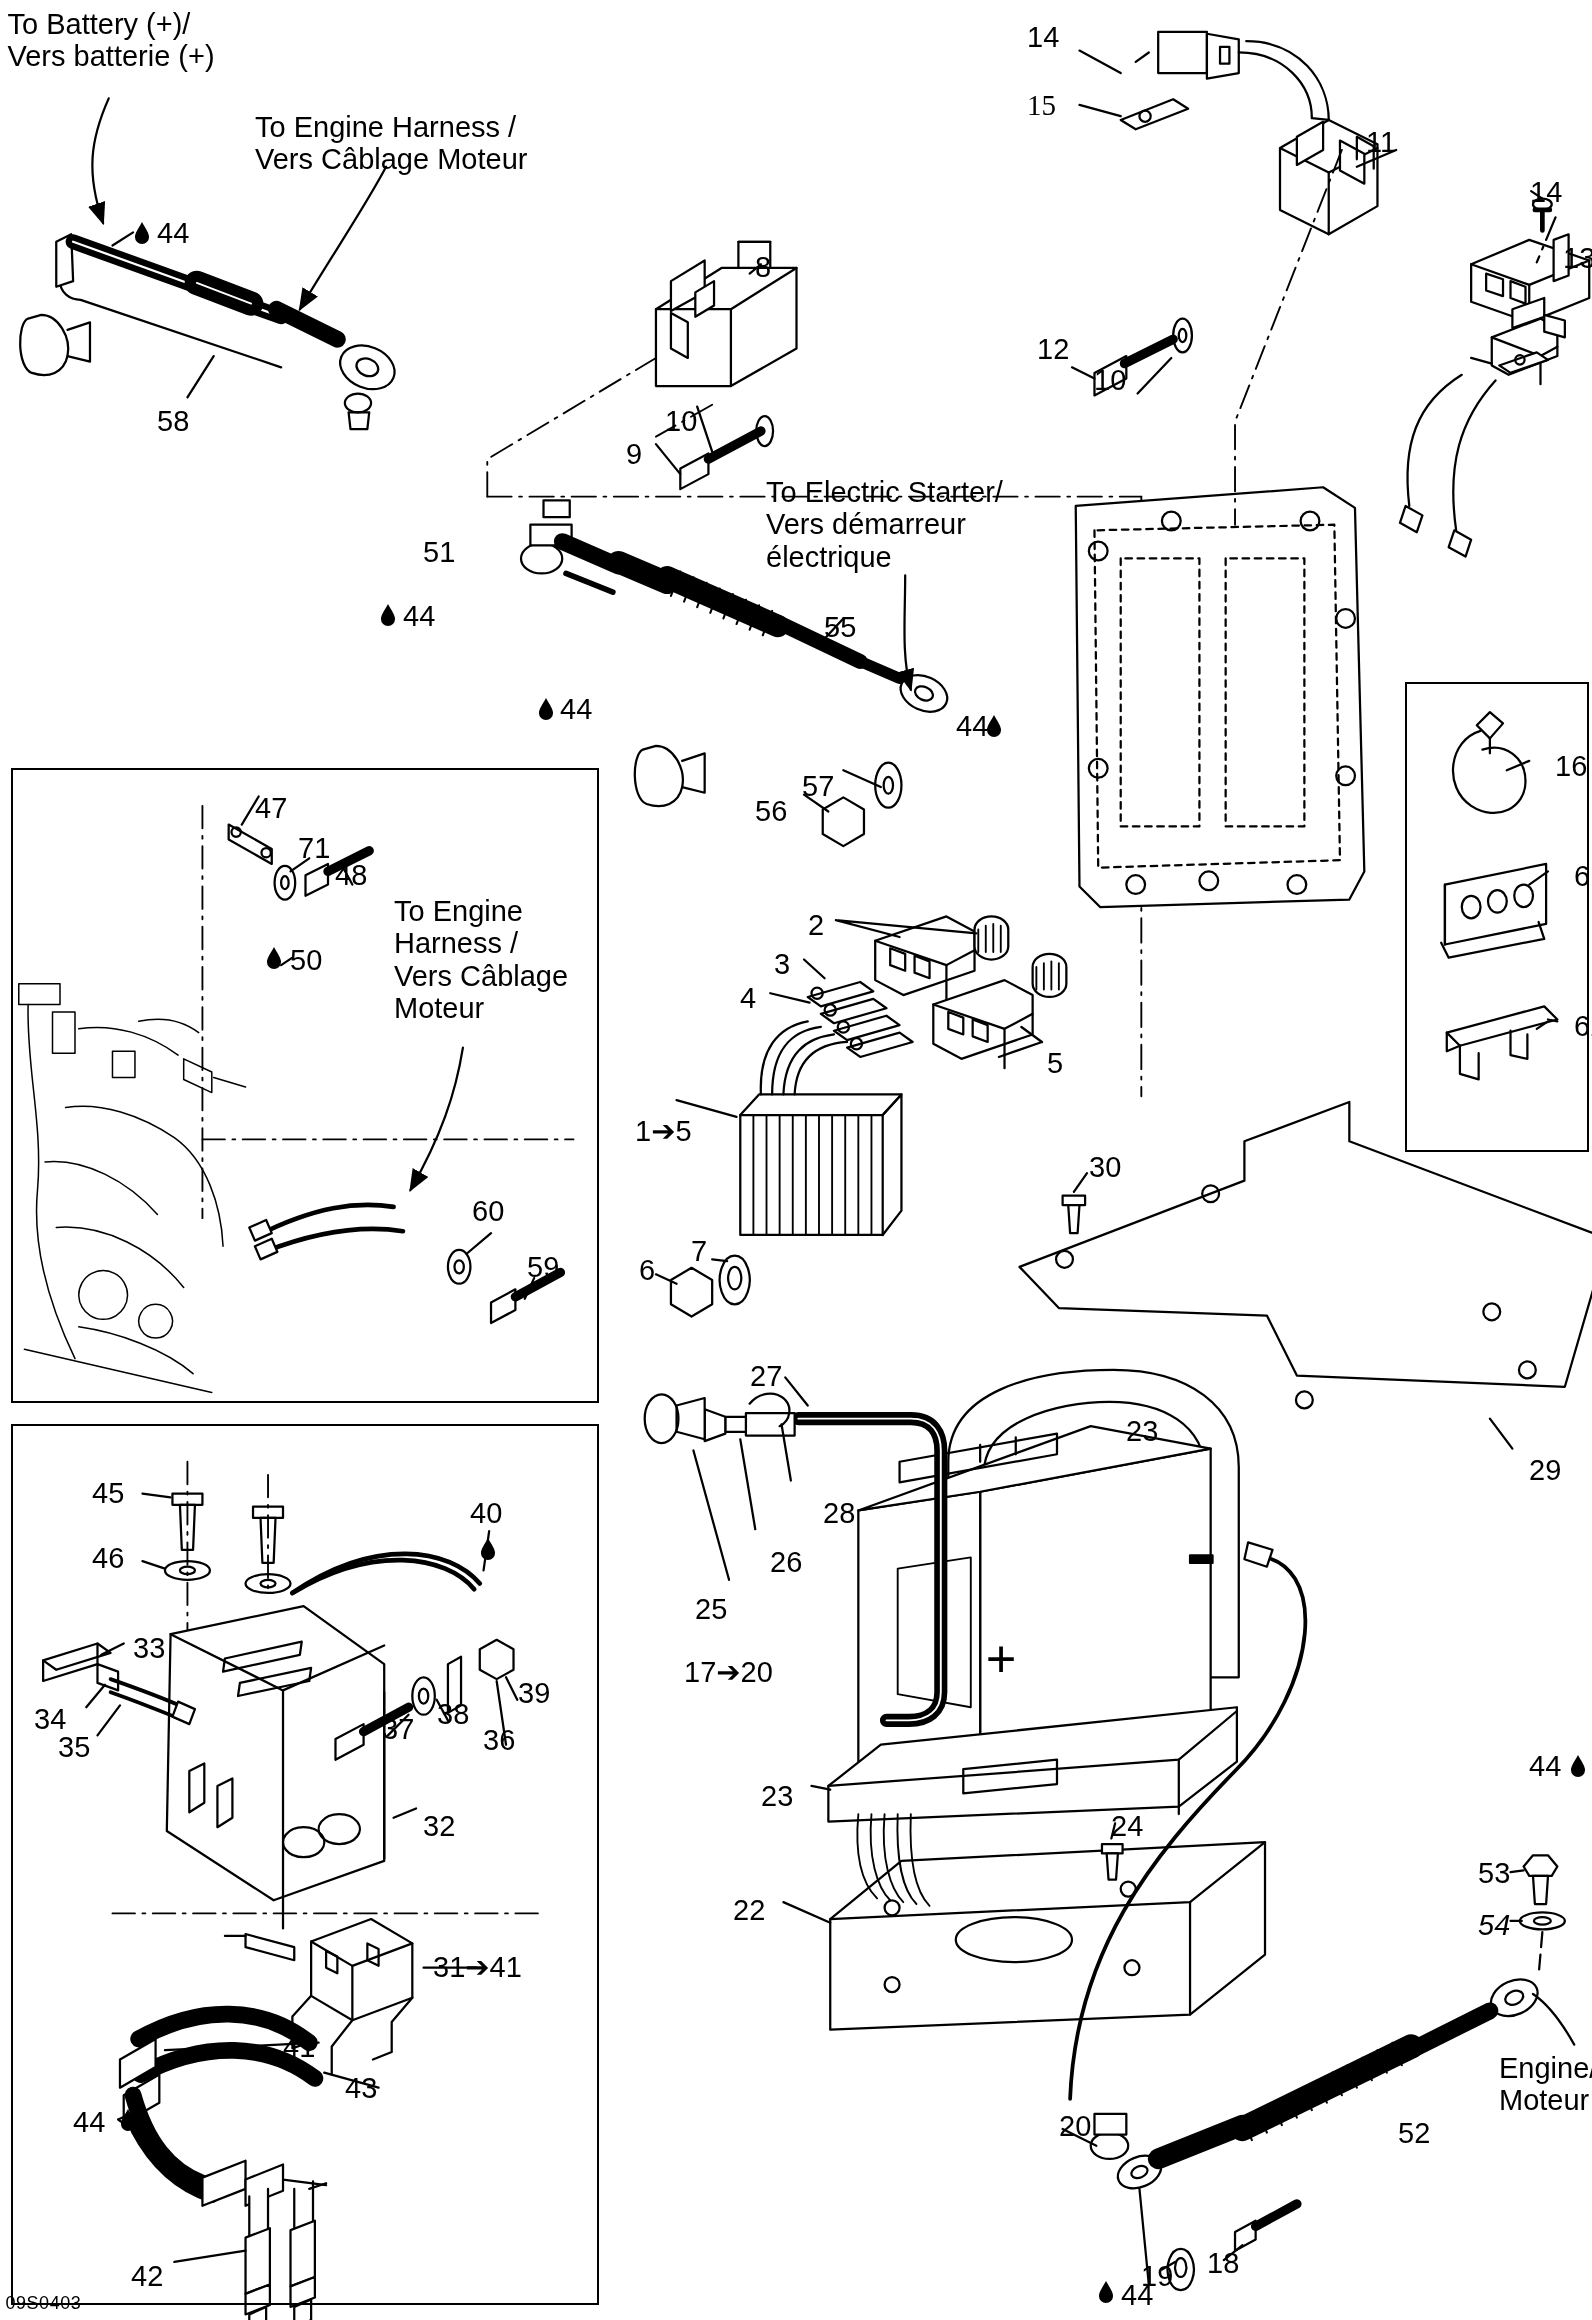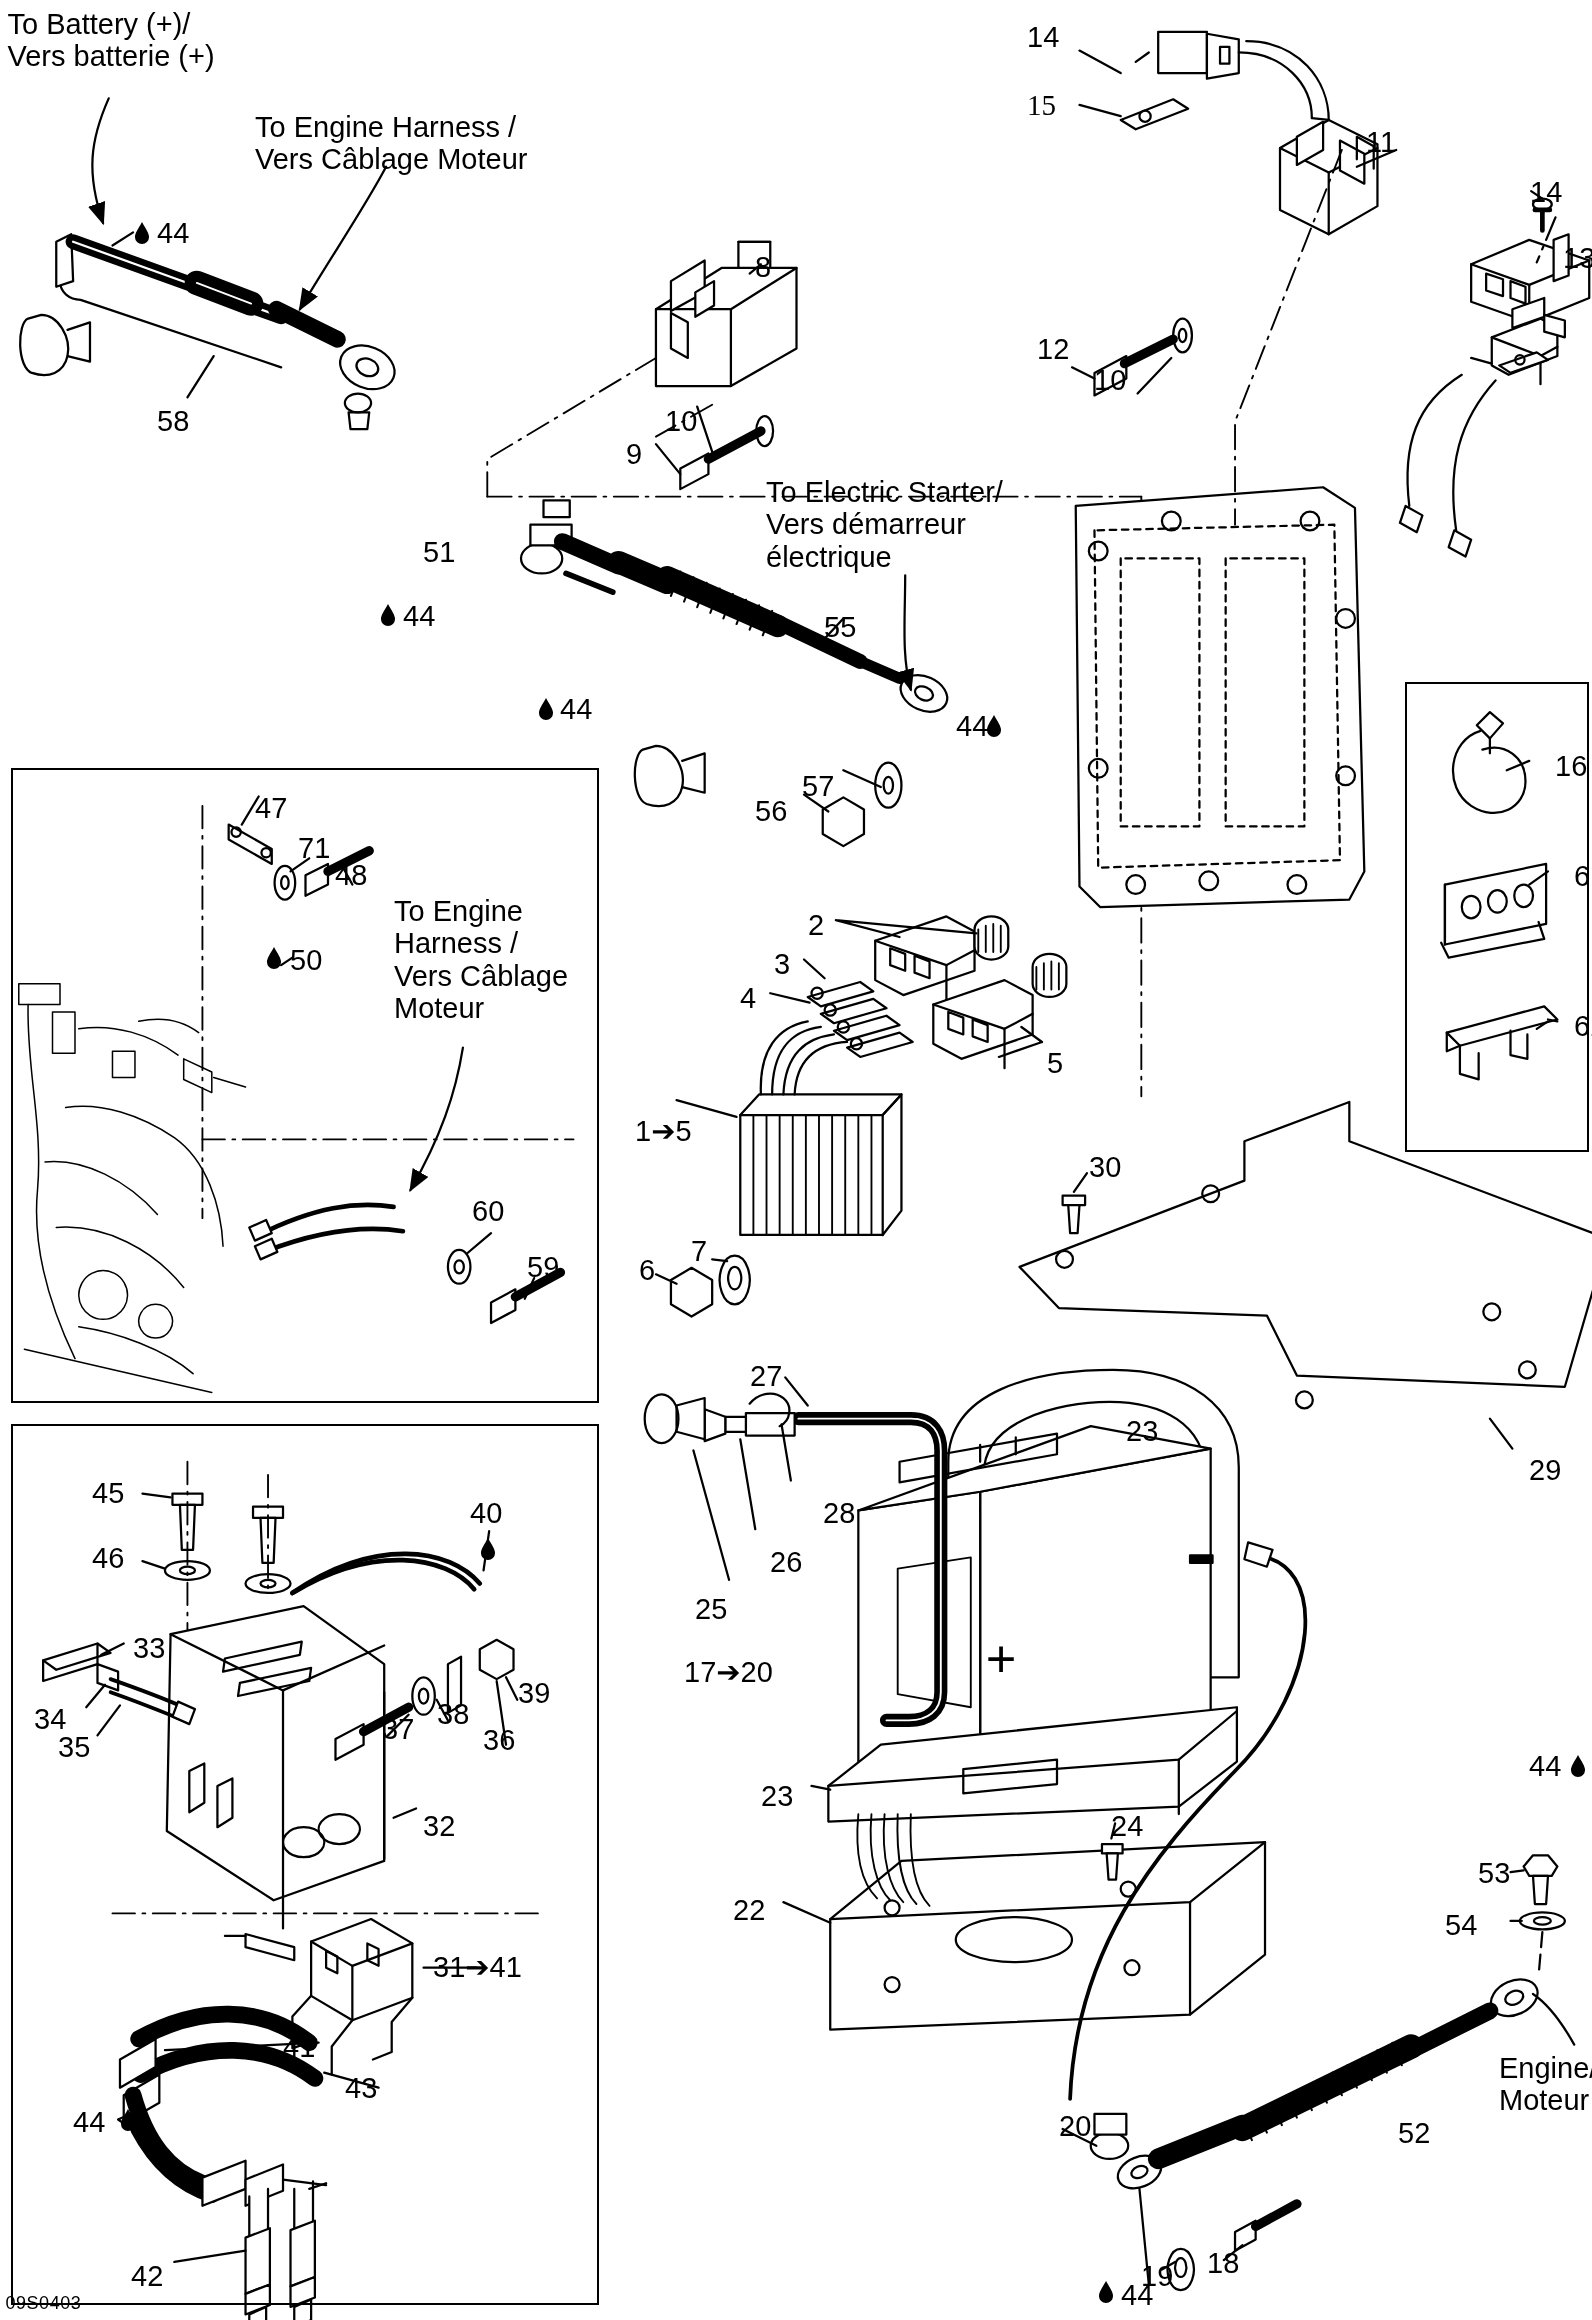--- a/index.html
+++ b/index.html
@@ -622,21 +622,21 @@
       <div class="lbl num" style="left: 283px; top: 2031px;">41</div>
       <div class="lbl num" style="left: 345px; top: 2072px;">43</div>
       <div class="lbl num" style="left: 73px; top: 2106px;">44</div>
       <div class="lbl num" style="left: 131px; top: 2260px;">42</div>
       <div class="lbl num" style="left: 1059px; top: 2110px;">20</div>
       <div class="lbl num" style="left: 1141px; top: 2260px;">19</div>
       <div class="lbl num" style="left: 1207px; top: 2247px;">18</div>
       <div class="lbl num" style="left: 1121px; top: 2279px;">44</div>
       <div class="lbl num" style="left: 1398px; top: 2117px;">52</div>
       <div class="lbl num" style="left: 1478px; top: 1857px;">53</div>
-      <div class="lbl num" style="left: 1445px; top: 1909px;">54</div>
+      <div class="lbl num" style="left: 1478px; top: 1909px; font-style: italic;">54</div>
       <div class="lbl num" style="left: 1529px; top: 1750px;">44</div>
     </div>
   <div id="drop-layer">
       <div class="drop" style="left: 134px; top: 221px;">
         <svg viewBox="0 0 17 24">
           <path d="M8.5 1 C4 9 1 13 1 17 a7.5 7.5 0 0 0 15 0 C16 13 13 9 8.5 1 z" fill="#000"></path>
         </svg>
       </div>
       <div class="drop" style="left: 380px; top: 603px;">
         <svg viewBox="0 0 17 24">

